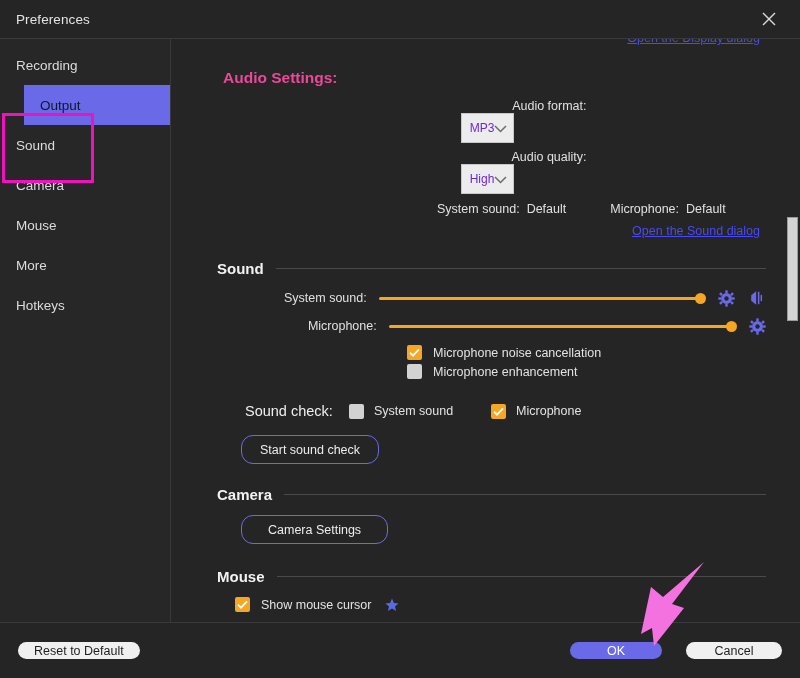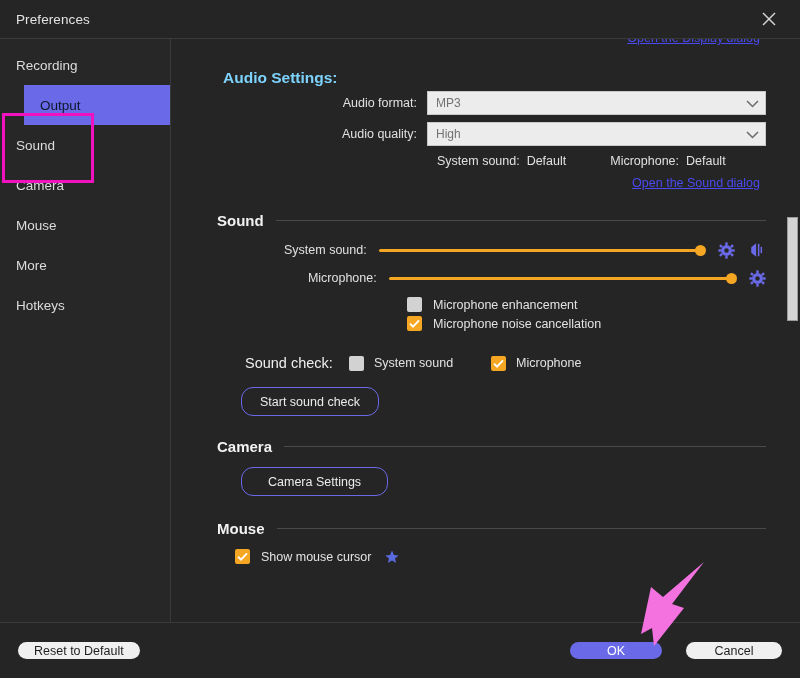--- a/index.html
+++ b/index.html
@@ -127,43 +127,44 @@
     color: #4a4af0;
     font-size: 12.5px;
     text-decoration: underline;
     cursor: pointer;
     white-space: nowrap;
   }
 
   .audio-title {
     font-size: 15.5px;
     font-weight: bold;
-    color: #7dd3fc;
-    margin: 18px 0 4px 14px;
+    color: #ec4899;
+    margin: 18px 0 12px 14px;
   }
 
   .field-row {
     display: flex;
     align-items: center;
     margin-bottom: 7px;
+    flex-direction: column;
   }
   .field-label {
     width: 218px;
     text-align: right;
     padding-right: 10px;
     font-size: 12.5px;
     color: #e0e0e0;
     box-sizing: border-box;
   }
   .dropdown {
     flex: 1 1 auto;
-    height: 24px;
+    height: 30px;
     background: #ececec;
     border: 1px solid #c8c8c8;
-    color: #737373;
+    color: #6d28d9;
     font-size: 12px;
     display: flex;
     align-items: center;
     padding: 0 6px 0 8px;
     box-sizing: border-box;
     cursor: pointer;
     justify-content: space-between;
     max-width: 346px;
   }
   .chev { color:#555; display:flex; }
@@ -512,31 +513,31 @@
                 <rect x="15.1" y="3.1" width="2.8" height="3.4" transform="rotate(45 16.5 4.8)"></rect>
                 <rect x="2.1" y="13.5" width="2.8" height="3.4" transform="rotate(45 3.5 15.2)"></rect>
                 <rect x="15.1" y="13.5" width="2.8" height="3.4" transform="rotate(-45 16.5 15.2)"></rect>
               </g>
               <circle cx="10" cy="10" r="2.6" fill="#252525"></circle>
             </svg>
           </span>
         </div>
 
         <div class="cb-row">
-          <span class="cbx off"></span>
-          <span class="cb-label">Microphone enhancement</span>
-        </div>
-
-        <div class="cb-row">
           <span class="cbx on">
             <svg width="11" height="9" viewBox="0 0 11 9">
               <polyline points="1,4.6 4,7.6 10,1.3" fill="none" stroke="#ffffff" stroke-width="1.8"></polyline>
             </svg>
           </span>
           <span class="cb-label">Microphone noise cancellation</span>
+        </div>
+
+        <div class="cb-row">
+          <span class="cbx off"></span>
+          <span class="cb-label">Microphone enhancement</span>
         </div>
 
         <div class="soundcheck-row">
           <span class="sc-title">Sound check:</span>
           <span class="sc-item">
             <span class="cbx off"></span>
             <span class="cb-label">System sound</span>
           </span>
           <span class="sc-item">
             <span class="cbx on">

